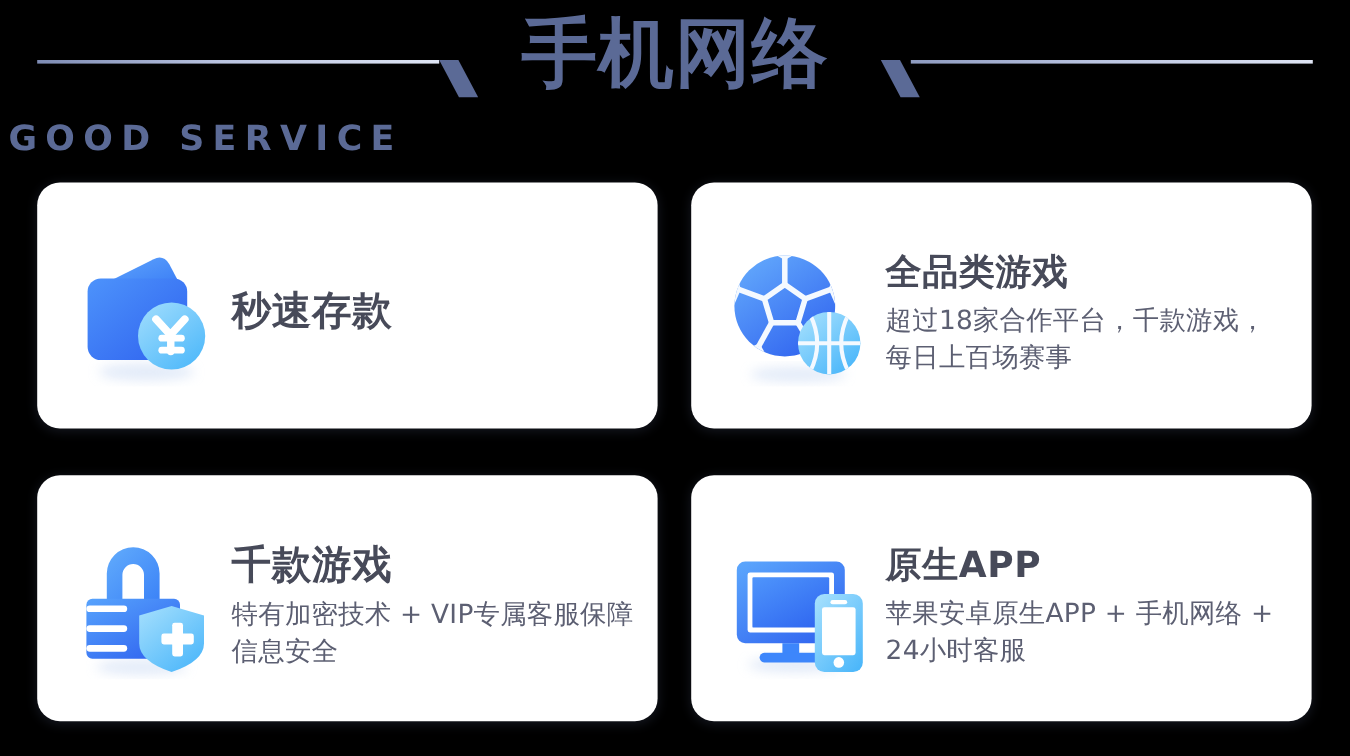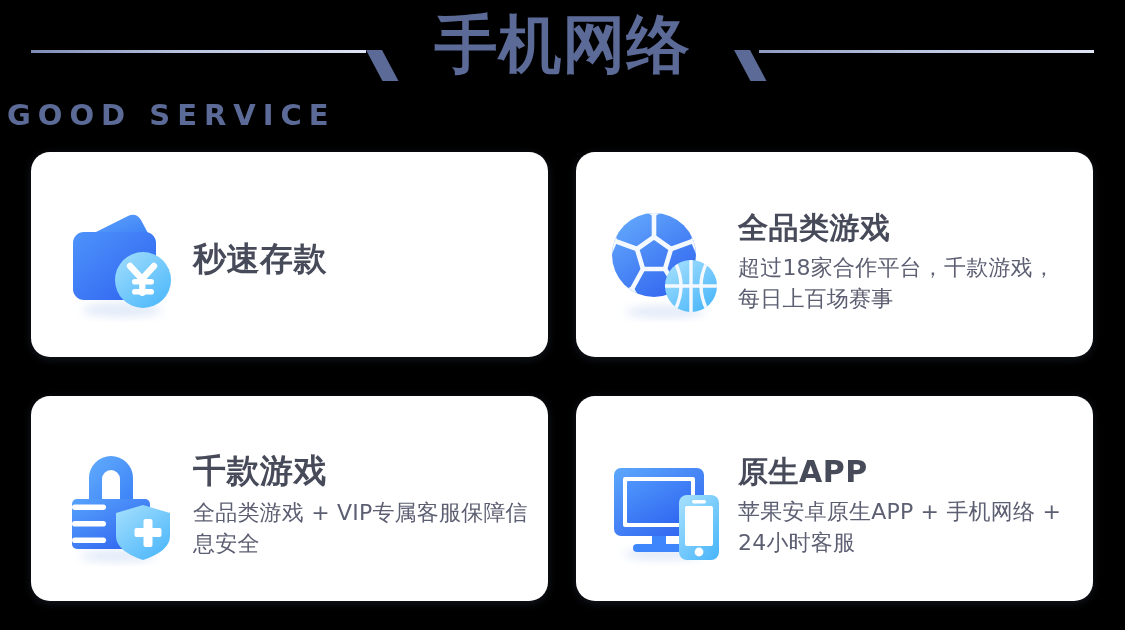--- a/index.html
+++ b/index.html
@@ -275,21 +275,21 @@
         <rect x="10" y="73" width="34" height="5.6" rx="2.8" fill="#ffffff"></rect>
         <rect x="10" y="89.5" width="34" height="5.6" rx="2.8" fill="#ffffff"></rect>
 
         <path d="M81 57 L108 65 L108 88 Q108 103 81 112 Q54 103 54 88 L54 65 Z" fill="url(#shd)"></path>
         <rect x="76.5" y="76" width="9" height="28" rx="2" fill="#ffffff" transform="translate(5,-5)"></rect>
         <rect x="67.5" y="85" width="27" height="9" rx="2" fill="#ffffff" transform="translate(5,-5)"></rect>
       </svg>
     </div>
     <div class="card-text">
       <div class="card-title">千款游戏</div>
-      <div class="card-desc">全品类游戏 + VIP专属客服保障信息安全</div>
+      <div class="card-desc">特有加密技术 + VIP专属客服保障信息安全</div>
     </div>
   </div>
 
   <div class="card card-4">
     <div class="icon-wrap">
       <svg width="118" height="118" viewBox="0 0 118 118">
         <defs>
           <linearGradient id="mon" x1="0.1" y1="0" x2="0.9" y2="1">
             <stop offset="0" stop-color="#5aa4fc"></stop>
               <stop offset="1" stop-color="#2f62ef"></stop>

